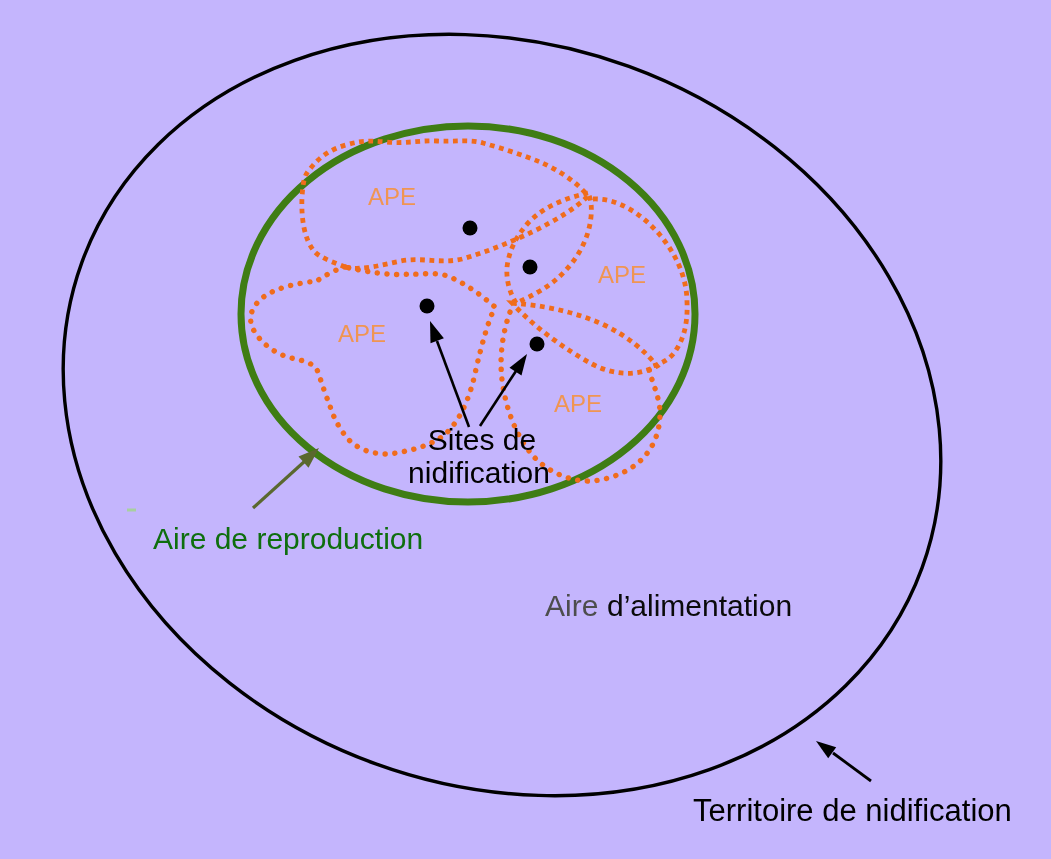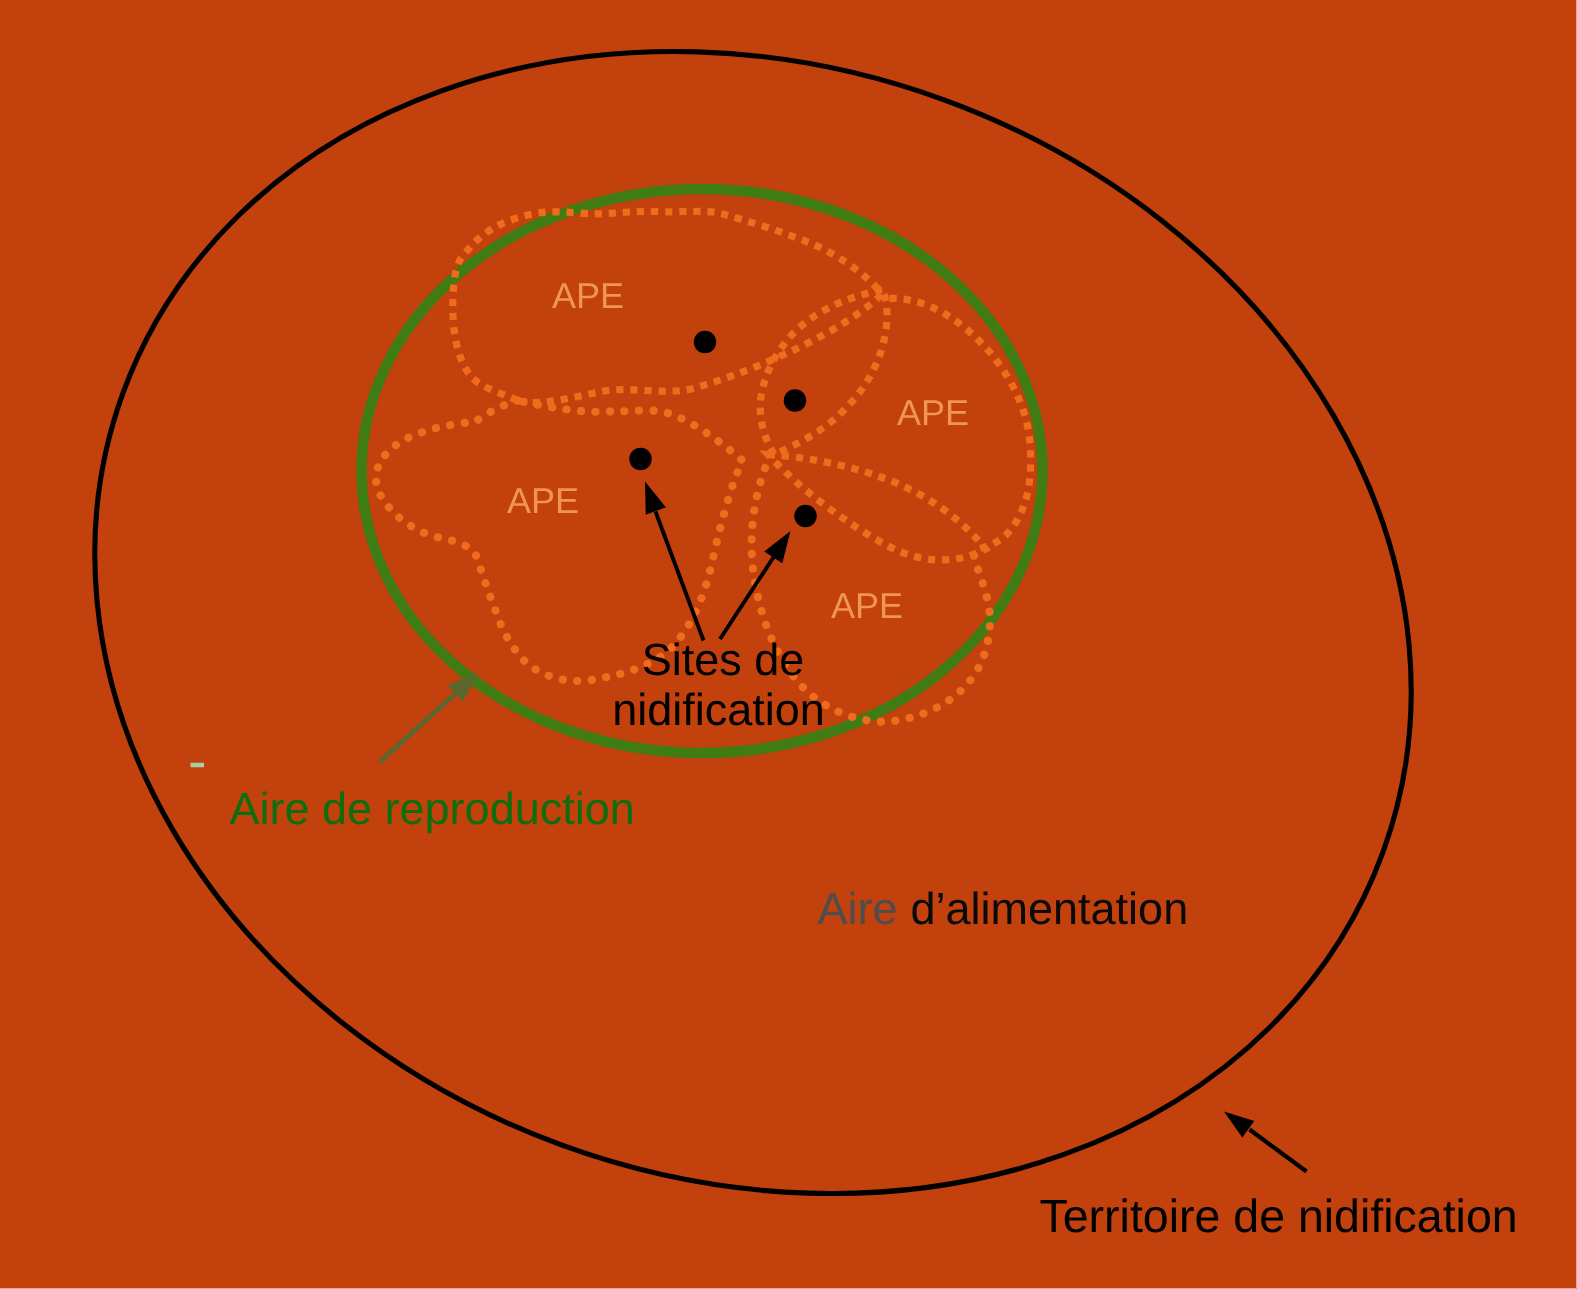--- a/index.html
+++ b/index.html
@@ -4,21 +4,21 @@
 <style>
   html, body {
     margin: 0;
     padding: 0;
     background: #ffffff;
   }
   .canvas {
     position: relative;
     width: 1051px;
     height: 859px;
-    background: #c2410c;
+    background: #c4b5fd;
     overflow: hidden;
     font-family: "Liberation Sans", sans-serif;
   }
   svg { display: block; }
   .dots-sq {
     fill: none;
     stroke-width: 4.8;
     stroke-dasharray: 4.8 4.6;
     stroke-linecap: butt;
   }

